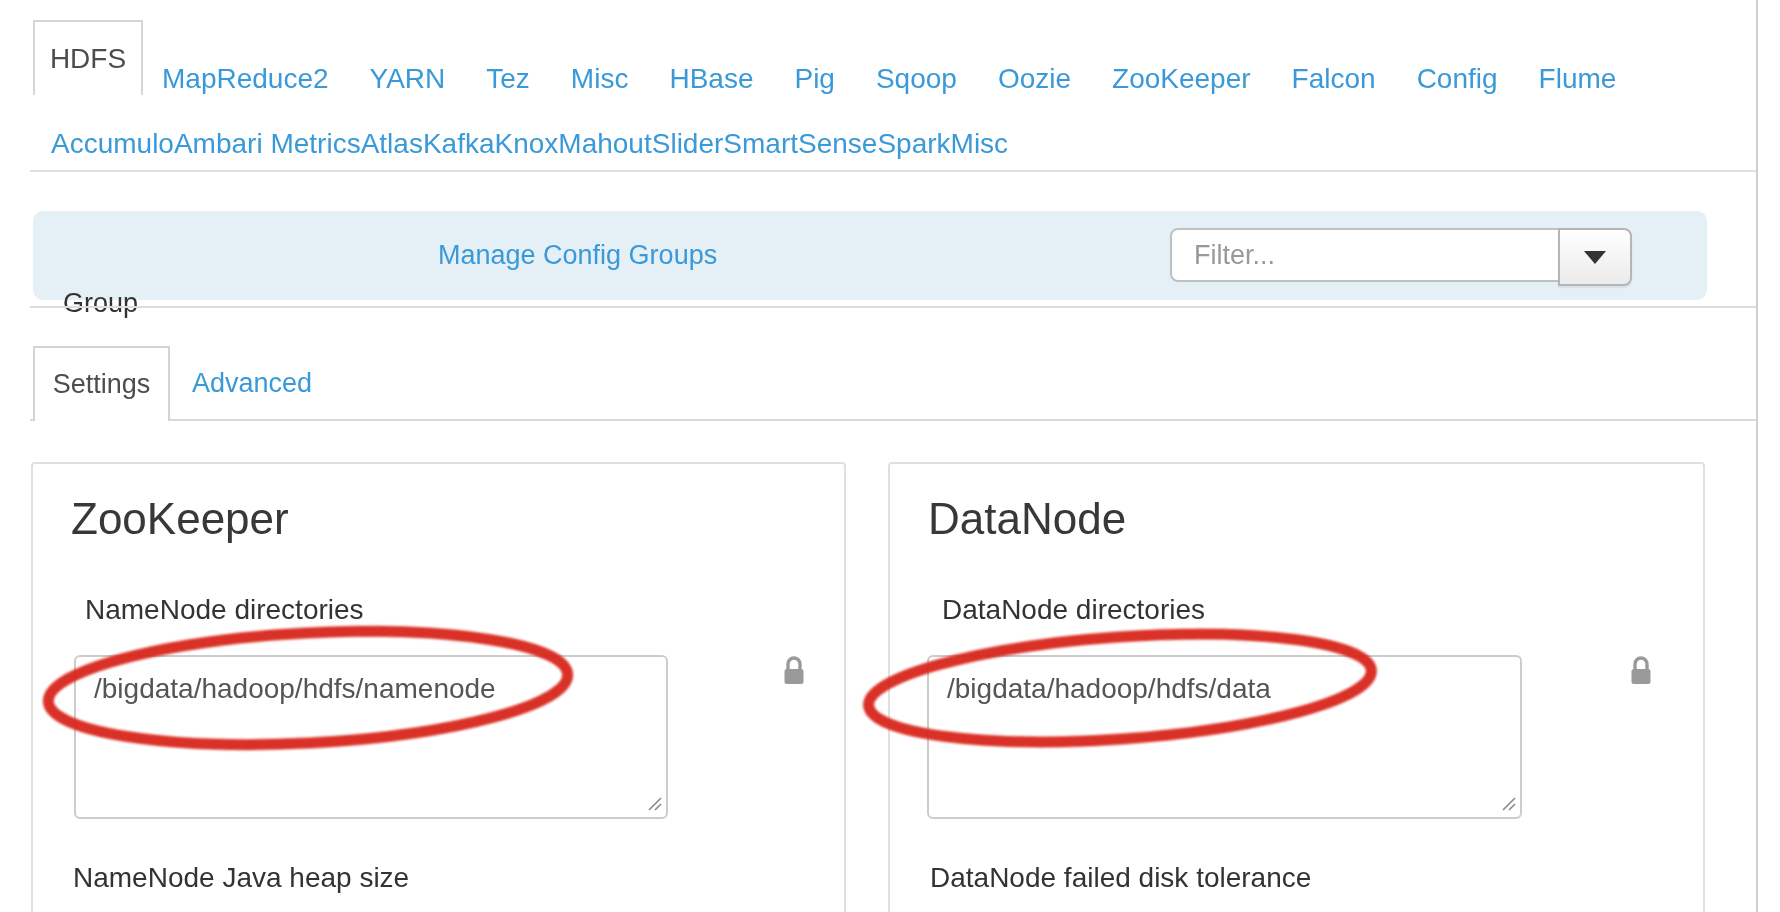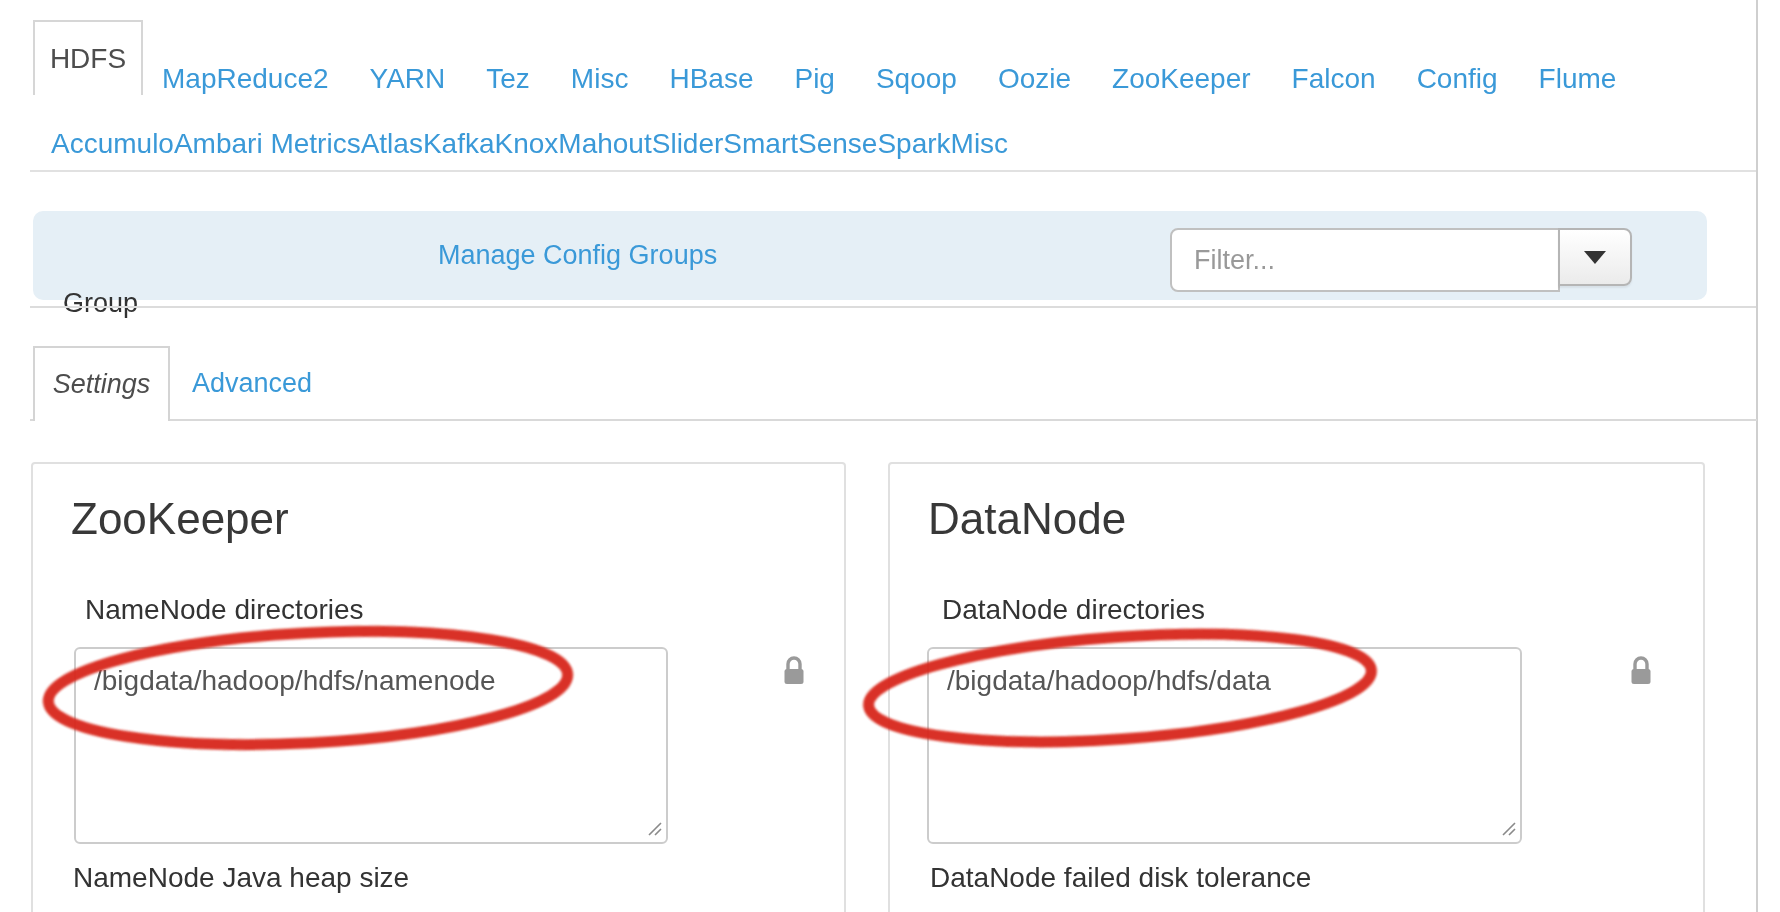--- a/index.html
+++ b/index.html
@@ -33,44 +33,44 @@
     display:flex; align-items:center; justify-content:center;
     box-shadow:0 2px 2px rgba(0,0,0,0.06);
   }
   .split-btn { position:absolute; left:127px; top:15px; height:58px; display:flex; }
   .btn-main { width:160px; height:58px; border-radius:8px 0 0 8px; }
   .btn-caret-seg { width:60px; height:58px; border-radius:0 8px 8px 0; margin-left:-2px; }
   .caret { width:0; height:0; border-left:11px solid transparent; border-right:11px solid transparent; border-top:13px solid #333; display:inline-block; }
   .manage-link { position:absolute; left:405px; top:0; height:89px; display:flex; align-items:center; font-size:27px; color:#3a99d8; cursor:pointer; text-decoration:none; }
   .filter-group { position:absolute; left:1137px; top:17px; height:58px; display:flex; }
   .filter-input {
-    width:390px; height:64px; border:2px solid #c0c0c0; border-radius:8px 0 0 8px;
+    width:390px; height:54px; border:2px solid #c0c0c0; border-radius:8px 0 0 8px;
     padding:0 22px; font-size:27px; font-family:inherit; color:#555; background:#fff; outline:none;
   }
   .filter-input::placeholder { color:#999; }
   .btn-filter-caret { width:74px; height:58px; border-radius:0 8px 8px 0; margin-left:-2px; }
 
   
   .ctabs-divider { position:absolute; left:30px; top:419px; width:1727px; height:2px; background:#d9d9d9; z-index:1; }
   .ctab-active {
     position:absolute; left:33px; top:346px; width:137px; height:75px;
     background:#fff; border:2px solid #d4d4d4; border-bottom:none; z-index:2;
-    display:flex; align-items:center; justify-content:center; font-size:27px; color:#4d4d4d; cursor:default;font-style:italic;
+    display:flex; align-items:center; justify-content:center; font-size:27px; color:#4d4d4d; cursor:default;
   }
   .ctab-link { position:absolute; left:192px; top:346px; height:75px; display:flex; align-items:center; font-size:27px; color:#3a99d8; cursor:pointer; text-decoration:none; }
 
   
   .panel { position:absolute; top:462px; height:470px; background:#fff; border:2px solid #e0e0e0; border-radius:4px; }
   .panel-nn { left:31px; width:815px; }
   .panel-dn { left:888px; width:817px; }
   .panel-title { position:absolute; left:38px; top:30px; font-size:44px; font-weight:500; color:#383838; }
   .field-label { position:absolute; font-size:28px; color:#333; }
   .label-1 { left:40px; top:130px;margin-left:12px; }
   .label-2 { left:40px; top:398px; }
-  .ta-wrap { position:absolute; top:183px; height:197px; }
+  .ta-wrap { position:absolute; top:191px; height:164px; }
   .ta-wrap-nn { left:41px; width:594px; }
   .ta-wrap-dn { left:37px; width:595px; }
   .dir-textarea {
     width:100%; height:100%; border:2px solid #ccc; border-radius:6px;
     padding:14px 18px; font-size:28px; font-family:inherit; color:#555;
     resize:none; outline:none; background:#fff; line-height:1.3;
   }
   .resize-glyph { position:absolute; right:5px; bottom:7px; pointer-events:none; }
   .lock-icon { position:absolute; top:190px; }
   .lock-nn { left:748px; }

